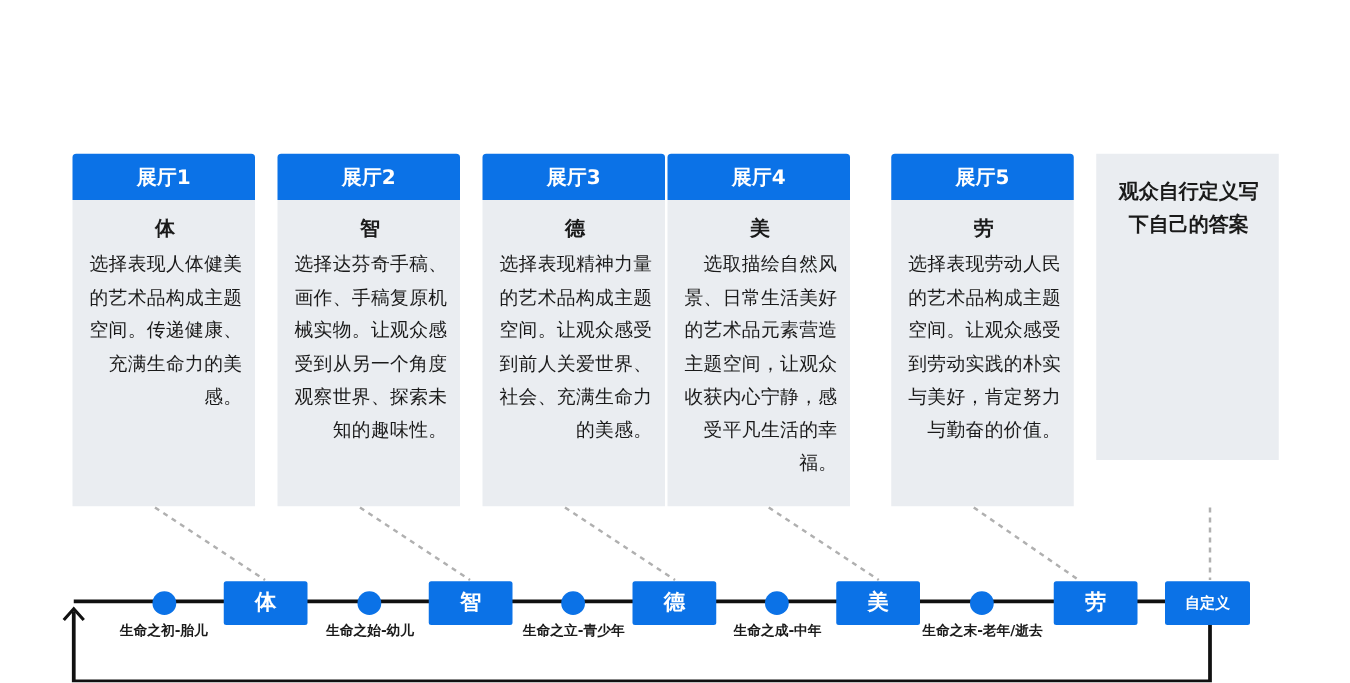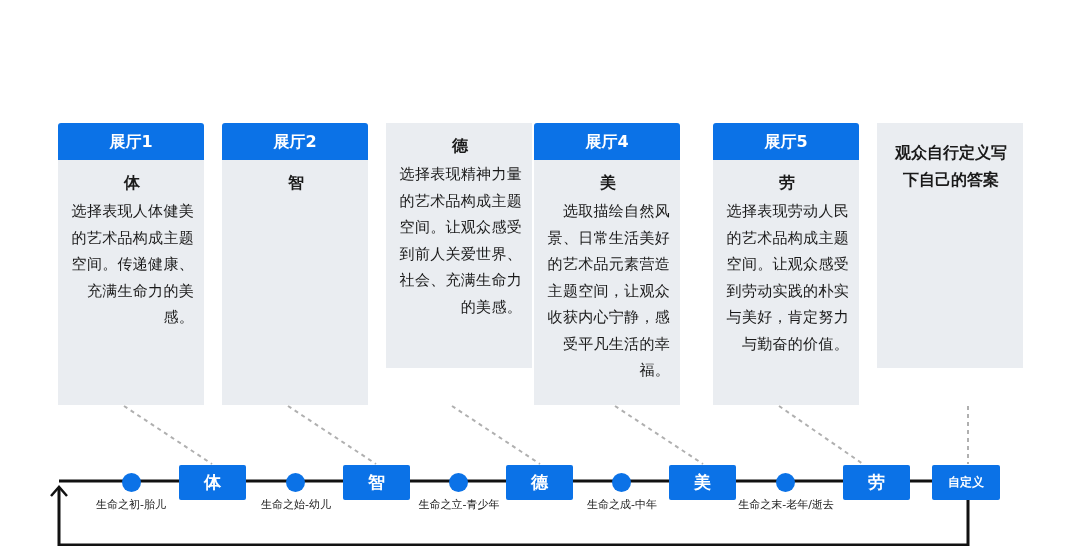--- a/index.html
+++ b/index.html
@@ -9,40 +9,42 @@
   .card-head { height:37px; background:#0b72e7; border-radius:3px 3px 0 0; color:#fff;
                font-weight:bold; font-size:16px; line-height:37px; text-align:center; }
   .card-body { background:#eaedf1; height:245px; padding:12px 10px 0 12px; box-sizing:border-box; }
   .card-title { font-weight:bold; font-size:16px; text-align:center; line-height:22px; margin-bottom:4px; }
   .card-desc { font-size:15px; line-height:26.5px; letter-spacing:0.3px;text-align:right; }
   .card-title.multi { line-height:27px; margin-top:4px; }
   svg.lines { position:absolute; left:0; top:0; }
   .node { position:absolute; top:465px; height:35px; background:#0b72e7; color:#fff; border-radius:2px;
           font-weight:bold; font-size:17px; line-height:35px; text-align:center; }
   .dot { position:absolute; top:473px; width:19px; height:19px; border-radius:50%; background:#0b72e7; }
-  .stage { position:absolute; top:497px; font-size:11px; font-weight:normal; white-space:nowrap; transform:translateX(-50%); }
+  .stage { position:absolute; top:497px; font-size:11px; font-weight:bold; white-space:nowrap; transform:translateX(-50%); }
 </style>
 </head>
 <body>
 
 <div>
   <div class="card" style="left:58px">
     <div class="card-head">展厅1</div>
     <div class="card-body">
         <div class="card-title">体</div>
         <div class="card-desc">选择表现人体健美的艺术品构成主题空间。传递健康、充满生命力的美感。</div>
       </div>
   </div>
   <div class="card" style="left:222px">
     <div class="card-head">展厅2</div>
     <div class="card-body">
         <div class="card-title">智</div>
+        <div class="card-desc">选择达芬奇手稿、画作、手稿复原机械实物。让观众感受到从另一个角度观察世界、探索未知的趣味性。</div>
       </div>
   </div>
   <div class="card" style="left:386px">
+    <div class="card-head">展厅3</div>
     <div class="card-body">
         <div class="card-title">德</div>
         <div class="card-desc">选择表现精神力量的艺术品构成主题空间。让观众感受到前人关爱世界、社会、充满生命力的美感。</div>
       </div>
   </div>
   <div class="card" style="left:534px">
     <div class="card-head">展厅4</div>
     <div class="card-body">
         <div class="card-title">美</div>
         <div class="card-desc">选取描绘自然风景、日常生活美好的艺术品元素营造主题空间，让观众收获内心宁静，感受平凡生活的幸福。</div>

